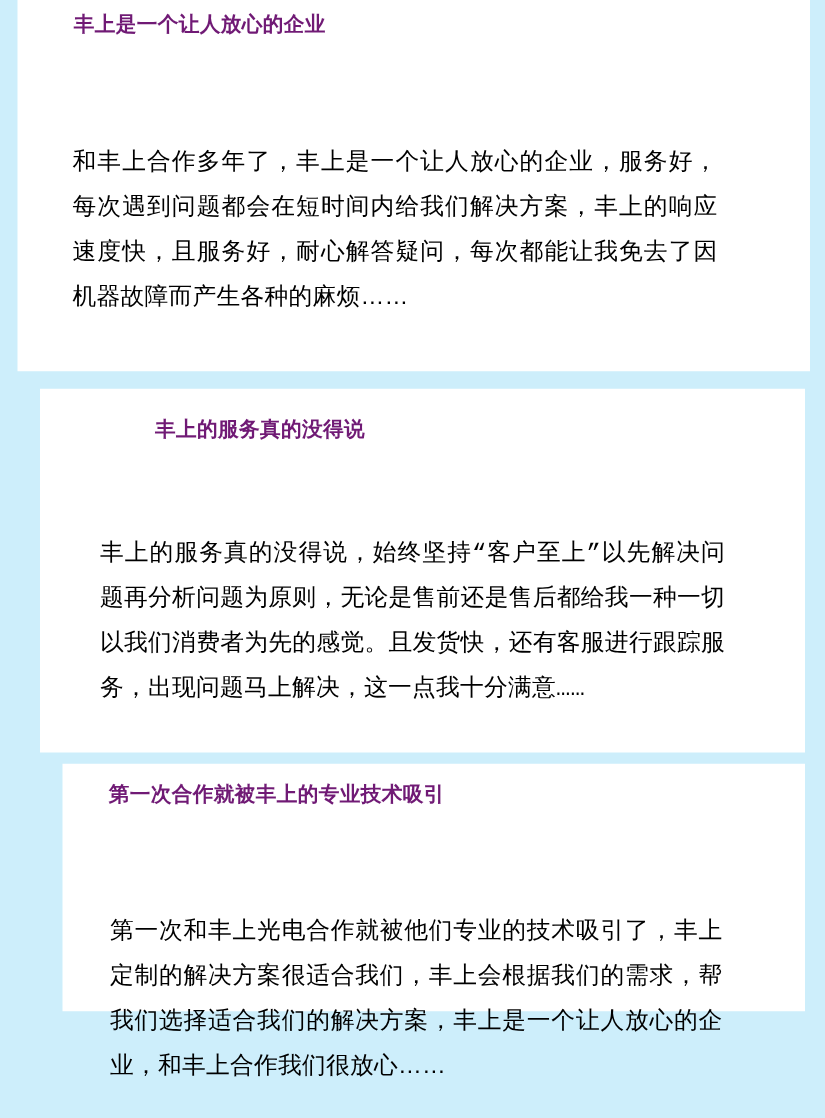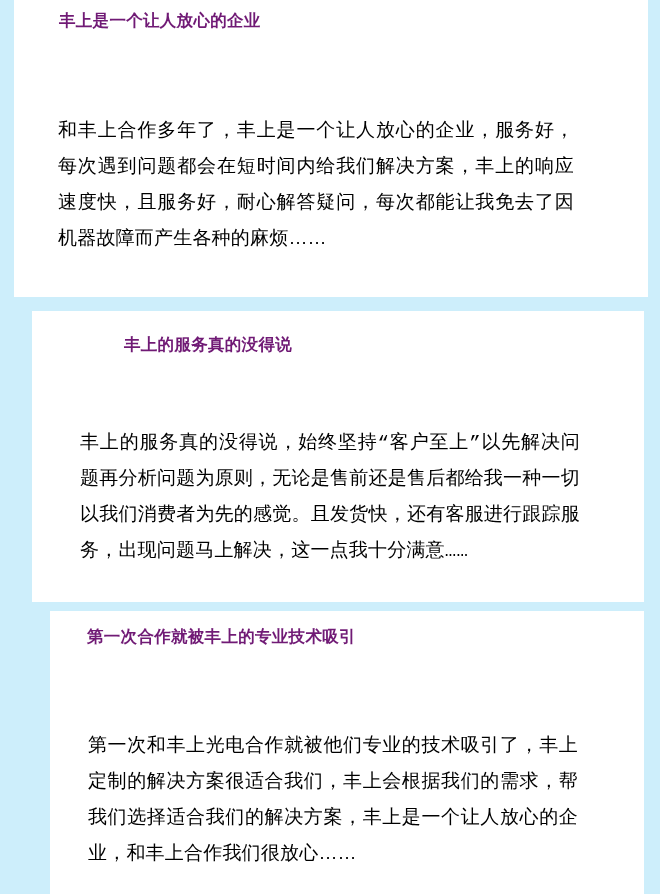--- a/index.html
+++ b/index.html
@@ -34,21 +34,21 @@
   .card-2 {
     left: 32px;
     top: 311px;
     width: 612px;
     height: 291px;
   }
   .card-3 {
     left: 50px;
     top: 611px;
     width: 594px;
-    height: 283px;
+    height: 198px;
     text-decoration: underline;
   }
   .card-title {
     font-weight: bold;
     font-size: 16.5px;
     color: #701a75;
     letter-spacing: 0.3px;
     line-height: 1.4;
     margin: 0;
   }

